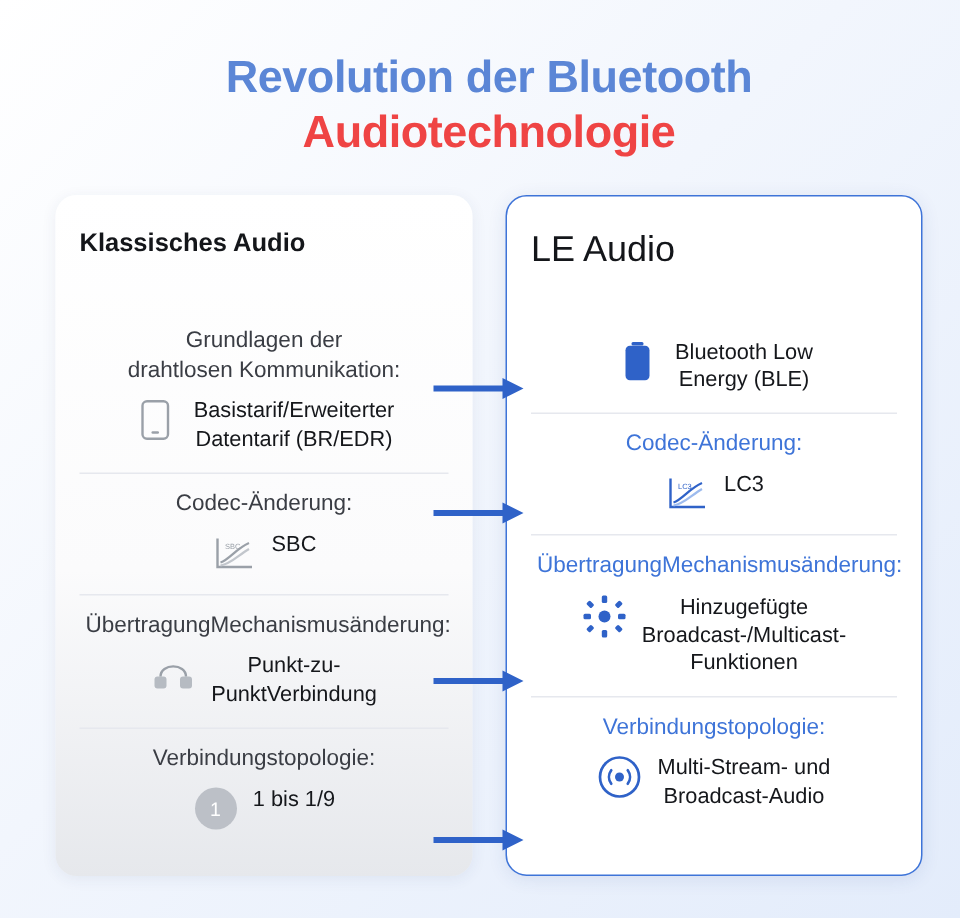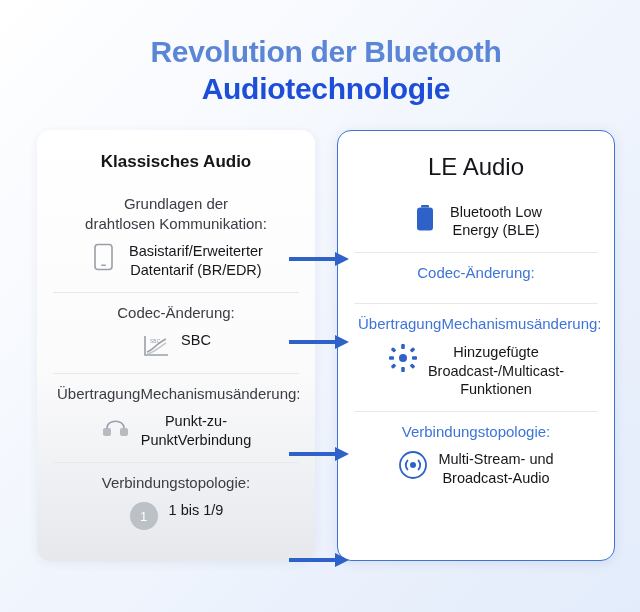--- a/index.html
+++ b/index.html
@@ -29,21 +29,21 @@
   .title-line1 {
     font-size: 30px;
     font-weight: bold;
     color: #5b86d6;
     line-height: 1.2;
     letter-spacing: -0.3px;
   }
   .title-line2 {
     font-size: 30px;
     font-weight: bold;
-    color: #1d4ed8;
+    color: #ef4444;
     line-height: 1.25;
     letter-spacing: -0.3px;
   }
 
   
   .columns {
     position: relative;
     margin: 22px auto 0 auto;
     width: 578px;
     display: flex;
@@ -59,25 +59,24 @@
   .card-left {
     background: linear-gradient(180deg, #ffffff 0%, #fbfbfc 55%, #e6e8ec 100%);
     box-shadow: 0 2px 10px rgba(40, 60, 100, 0.07);
   }
   .card-right {
     background: #ffffff;
     border: 1px solid #3e74d8;
     box-shadow: 0 2px 12px rgba(40, 70, 140, 0.10);
   }
   .card-title {
-    text-align: center;
     font-size: 17px;
     font-weight: bold;
     color: #14161a;
-    margin-bottom: 12px;
+    margin-bottom: 35px;
   }
   .card-right .card-title {
     font-weight: normal;
     font-size: 24px;
   }
 
   .row {
     padding: 10px 4px 12px 4px;
   }
   .row + .row {
@@ -240,20 +239,31 @@
               <rect x="7" y="1" width="8" height="2.4" rx="1" fill="#2f62c8"></rect>
               <rect x="3" y="3.5" width="16" height="23" rx="3" ry="3" fill="#2f62c8"></rect>
             </svg>
           </span>
           <span class="row-value">Bluetooth Low<br>Energy (BLE)</span>
         </div>
       </div>
 
       <div class="row">
         <div class="row-label">Codec-Änderung:</div>
+        <div class="row-body">
+          <span class="icon">
+            <svg width="28" height="26" viewBox="0 0 28 26">
+              <path d="M3 3 V22 H26" fill="none" stroke="#2f62c8" stroke-width="1.6"></path>
+              <path d="M5 19 C11 17, 15 10, 24 6" fill="none" stroke="#2f62c8" stroke-width="1.5"></path>
+              <path d="M5 21 C12 20, 17 14, 24 10" fill="none" stroke="#9dbbee" stroke-width="1.5"></path>
+              <text x="8" y="10" font-size="5" fill="#2f62c8" font-family="Liberation Sans, sans-serif">LC3</text>
+            </svg>
+          </span>
+          <span class="row-value">LC3</span>
+        </div>
       </div>
 
       <div class="row">
         <div class="row-label">ÜbertragungMechanismusänderung:</div>
         <div class="row-body">
           <span class="icon">
             <svg width="30" height="30" viewBox="0 0 30 30">
               <circle cx="15" cy="15" r="4" fill="#2f62c8"></circle>
               <rect x="13.2" y="1" width="3.6" height="5" rx="1" fill="#2f62c8"></rect>
               <rect x="13.2" y="24" width="3.6" height="5" rx="1" fill="#2f62c8"></rect>

